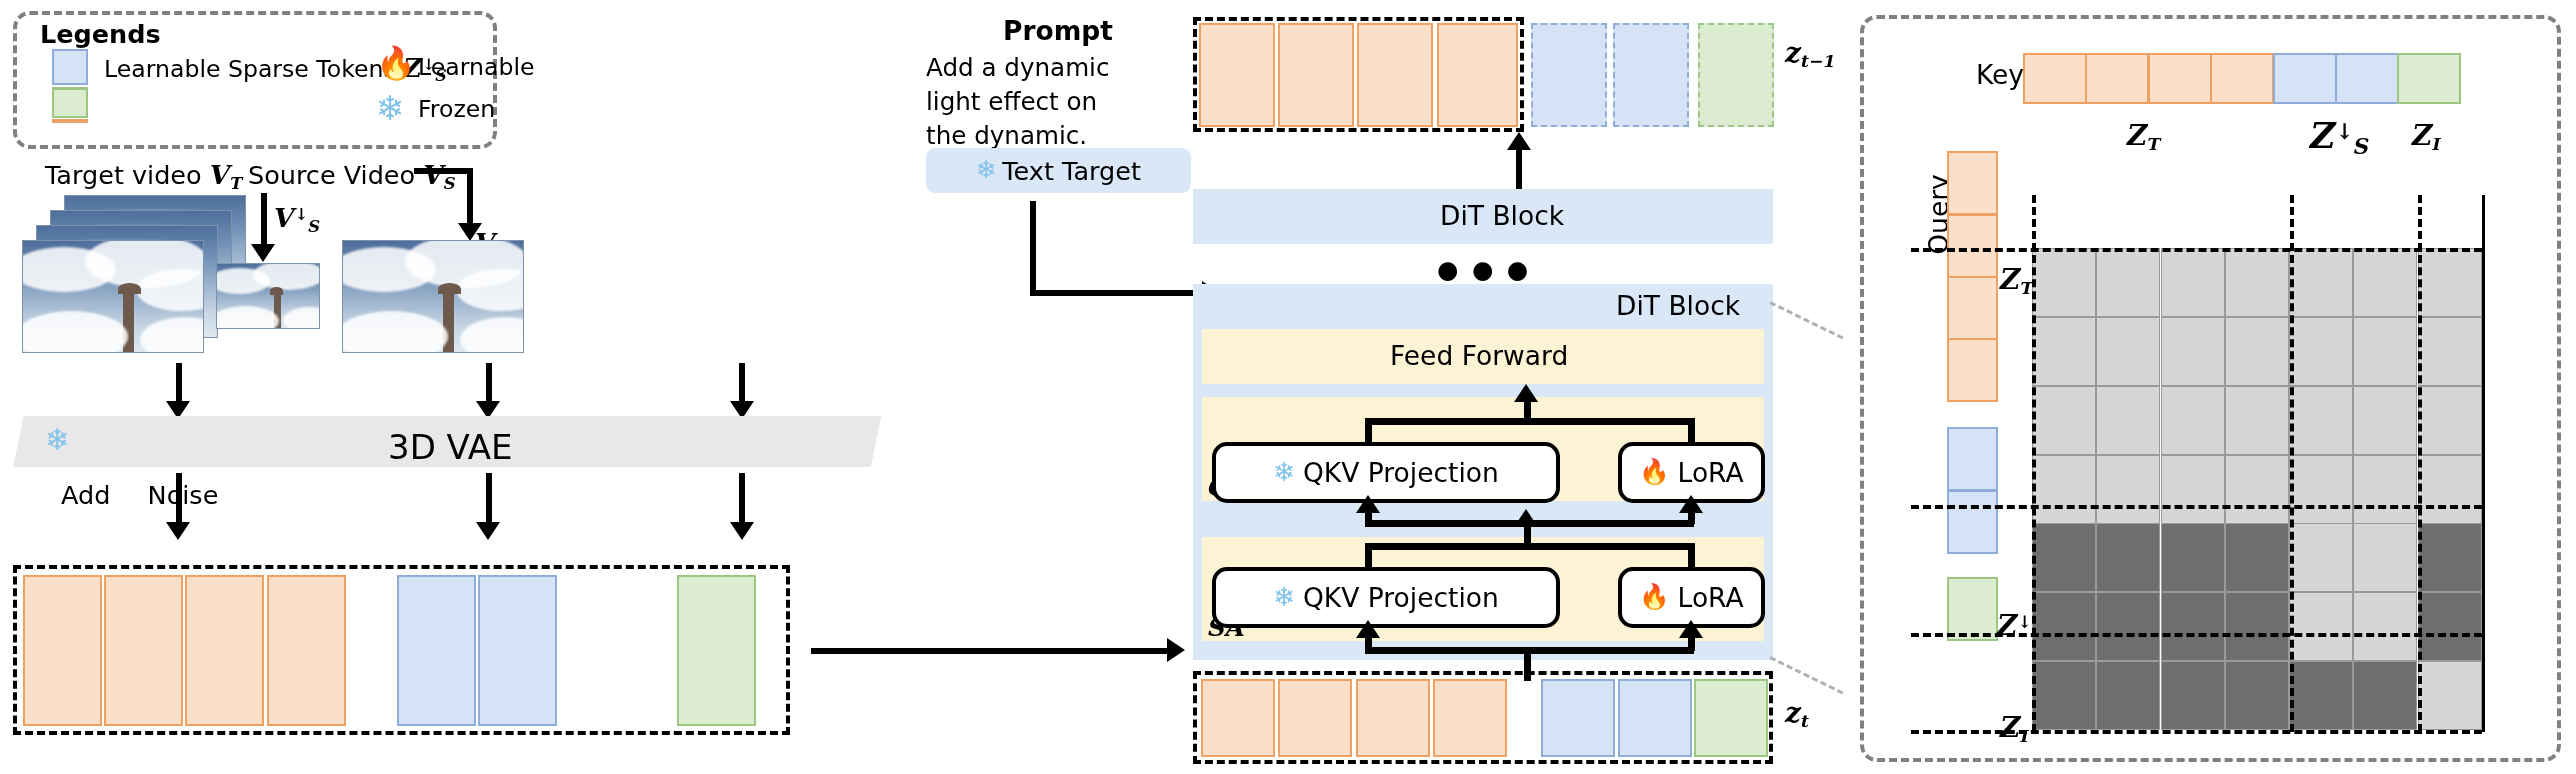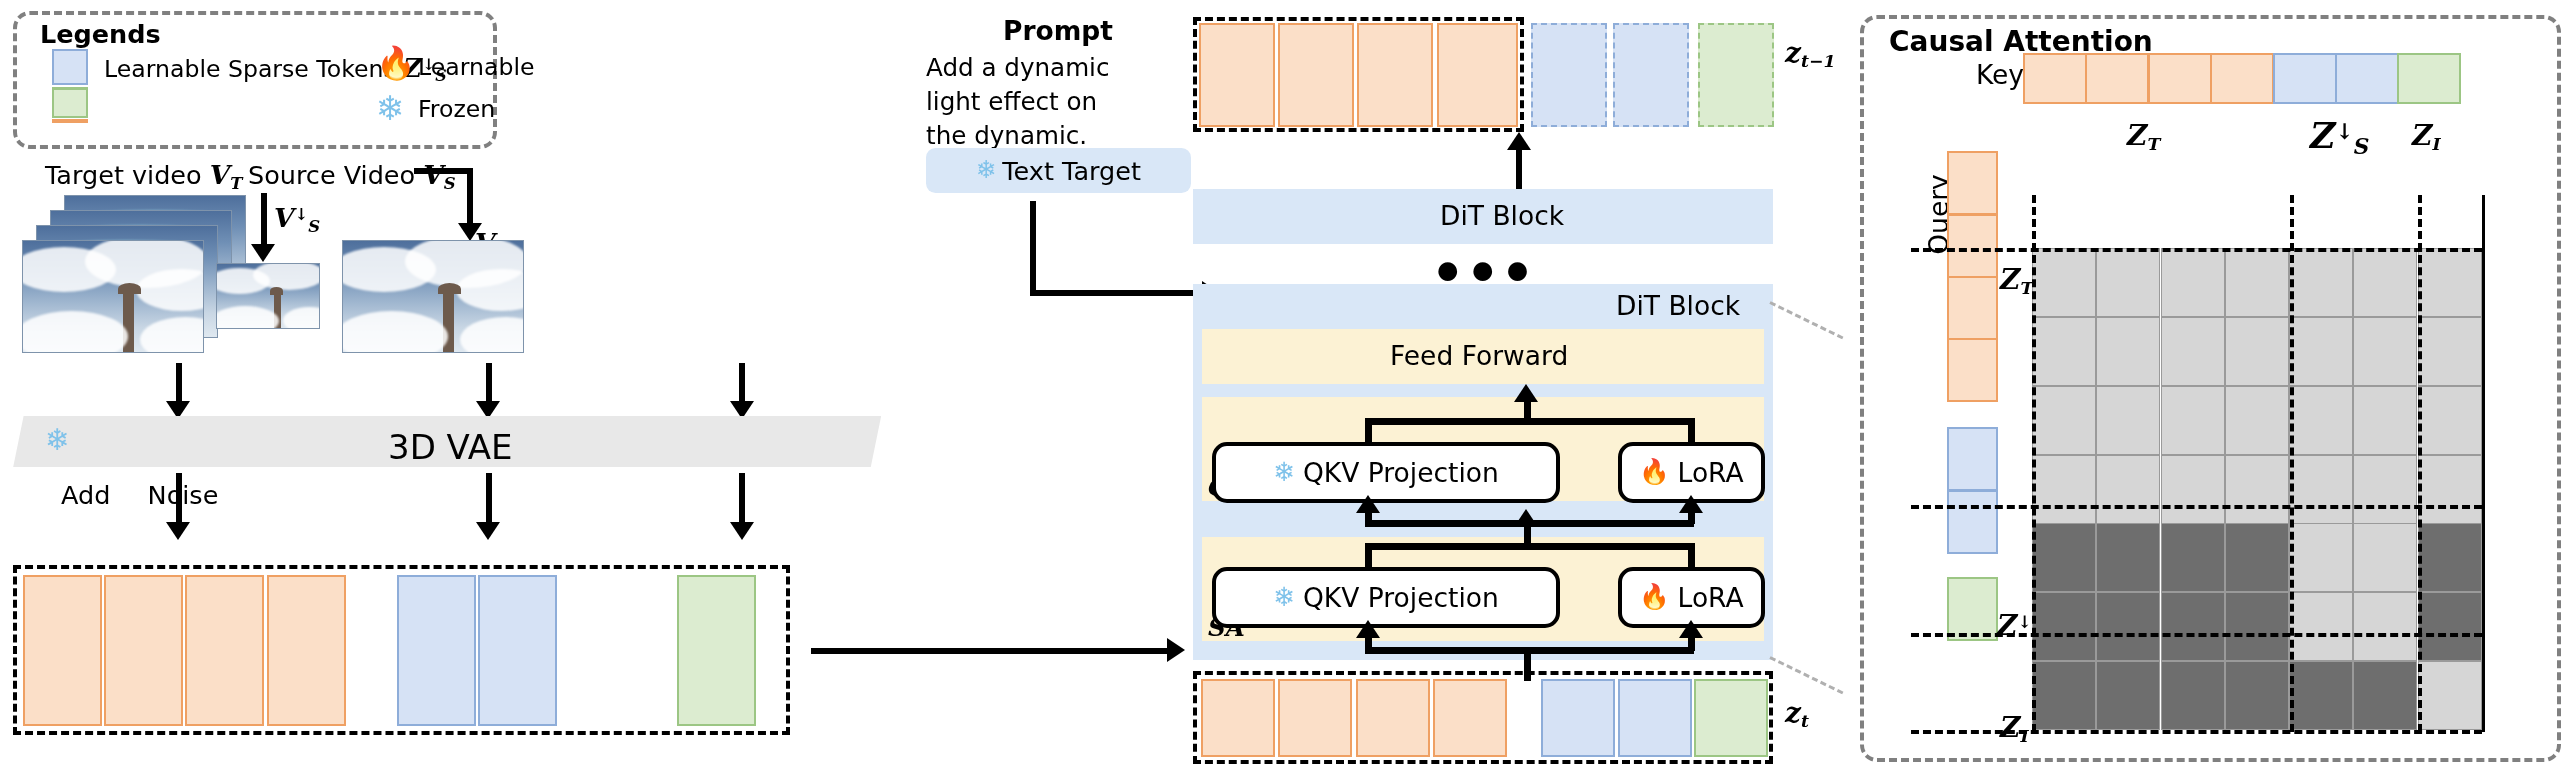--- a/index.html
+++ b/index.html
@@ -372,21 +372,20 @@
     <div class="tok tok-green" style="left:1694px; top:679px; width:74px; height:78px;"></div>
   </div>
   <div class="t" style="left:1785px; top:696px; font-size:28px;">
     <span class="mathi"><span>z</span><span class="sub">t</span></span>
   </div>
 
   <div class="dotted-conn" style="left:1770px; top:301px; width:81px; transform:rotate(26deg); transform-origin:left center;"></div>
   <div class="dotted-conn" style="left:1770px; top:656px; width:81px; transform:rotate(26deg); transform-origin:left center;"></div>
 
   <div class="panel-dashed" style="left:1860px; top:15px; width:701px; height:747px;"></div>
-  <div class="t" style="left:1889px; top:24.6px; font-size:28px; font-weight:700;">Causal Attention</div>
 
   <div class="t" style="left:1976px; top:59px; font-size:26.5px;">Key</div>
 
   <div>
     <div class="tok tok-orange" style="left:2023px; top:53px; width:64px; height:51px;"></div>
     <div class="tok tok-orange" style="left:2085px; top:53px; width:64px; height:51px;"></div>
     <div class="tok tok-orange" style="left:2148px; top:53px; width:64px; height:51px;"></div>
     <div class="tok tok-orange" style="left:2210px; top:53px; width:64px; height:51px;"></div>
     <div class="tok tok-blue" style="left:2273px; top:53px; width:64px; height:51px;"></div>
     <div class="tok tok-blue" style="left:2335px; top:53px; width:64px; height:51px;"></div>

